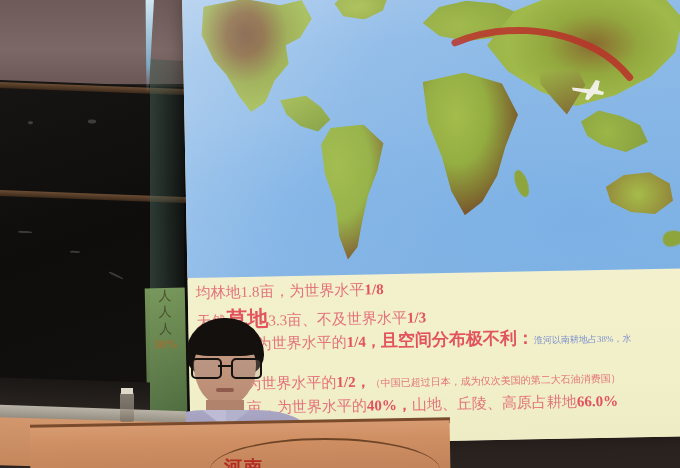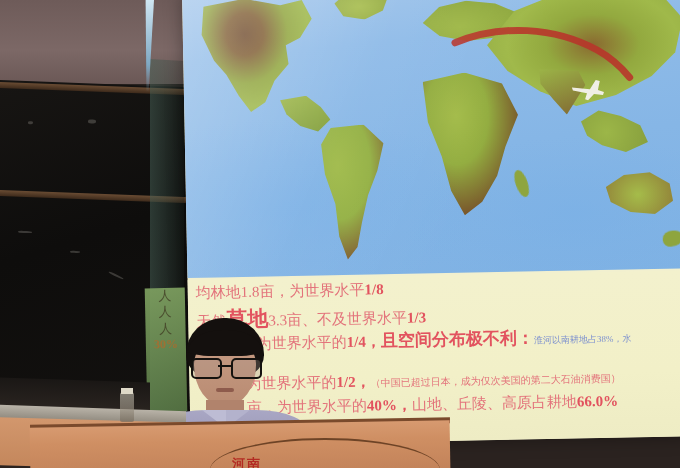--- a/index.html
+++ b/index.html
@@ -148,21 +148,21 @@
       background:#1e1e22;transform:rotate(14deg);border-radius:2px;}
 
   
   .podium{position:absolute;left:30px;top:424px;width:420px;height:48px;
       background:linear-gradient(180deg,#d79a70 0%,#cf8f63 35%,#c3835a 100%);
       transform:rotate(-1deg);}
   .podium-top{position:absolute;left:30px;top:421px;width:420px;height:6px;
       background:#7a4a2c;transform:rotate(-1deg);}
   .podium-curve{position:absolute;left:210px;top:438px;width:230px;height:30px;
       border-top:2px solid #6d4326;border-radius:50%/100% 100% 0 0;}
-  .podium-text{position:absolute;left:232px;top:455px;font-size:13px;
+  .podium-text{position:absolute;left:224px;top:455px;font-size:18px;
       font-family:Liberation Serif, serif;font-weight:bold;color:#b32b22;
       letter-spacing:2px;overflow:hidden;height:13px;}
 
   .deskrail{position:absolute;left:0;top:408px;width:186px;height:14px;
       background:linear-gradient(180deg,#b9b3a8,#8e887d);transform:skewY(2deg);}
   .deskwood{position:absolute;left:0;top:420px;width:190px;height:48px;
       background:linear-gradient(180deg,#d2976d,#c4875c);transform:skewY(1.6deg);}
   .bottle{position:absolute;left:120px;top:392px;width:14px;height:30px;
       background:linear-gradient(180deg,rgba(210,205,190,.55),rgba(120,110,96,.75));
       border-radius:3px 3px 2px 2px;}

